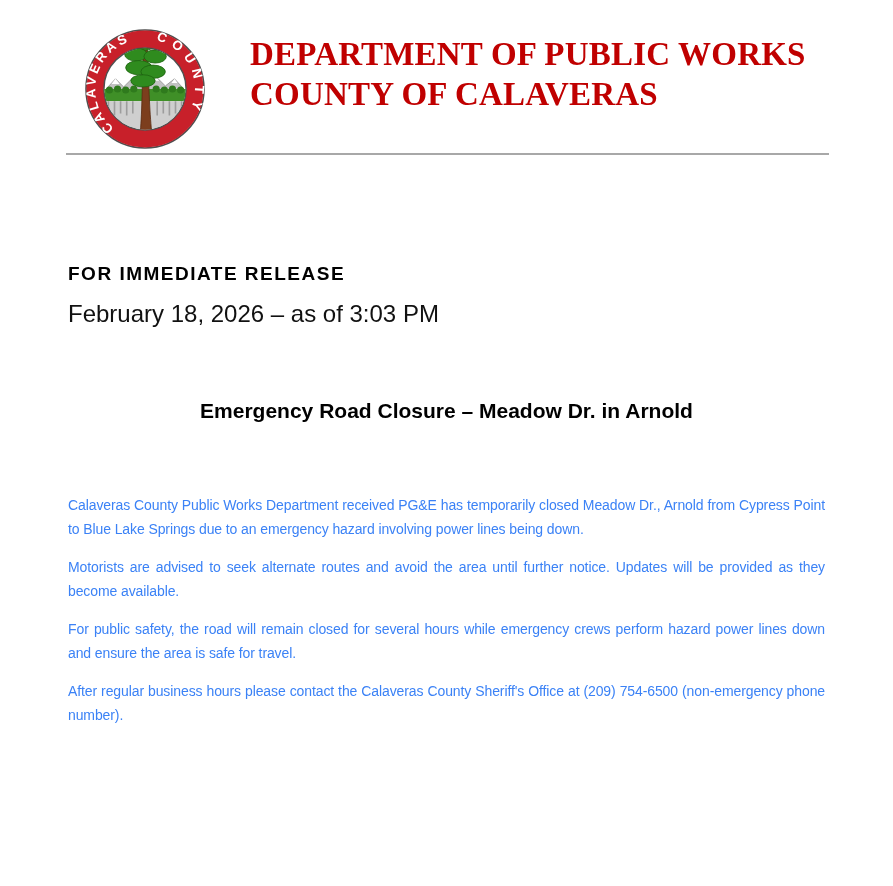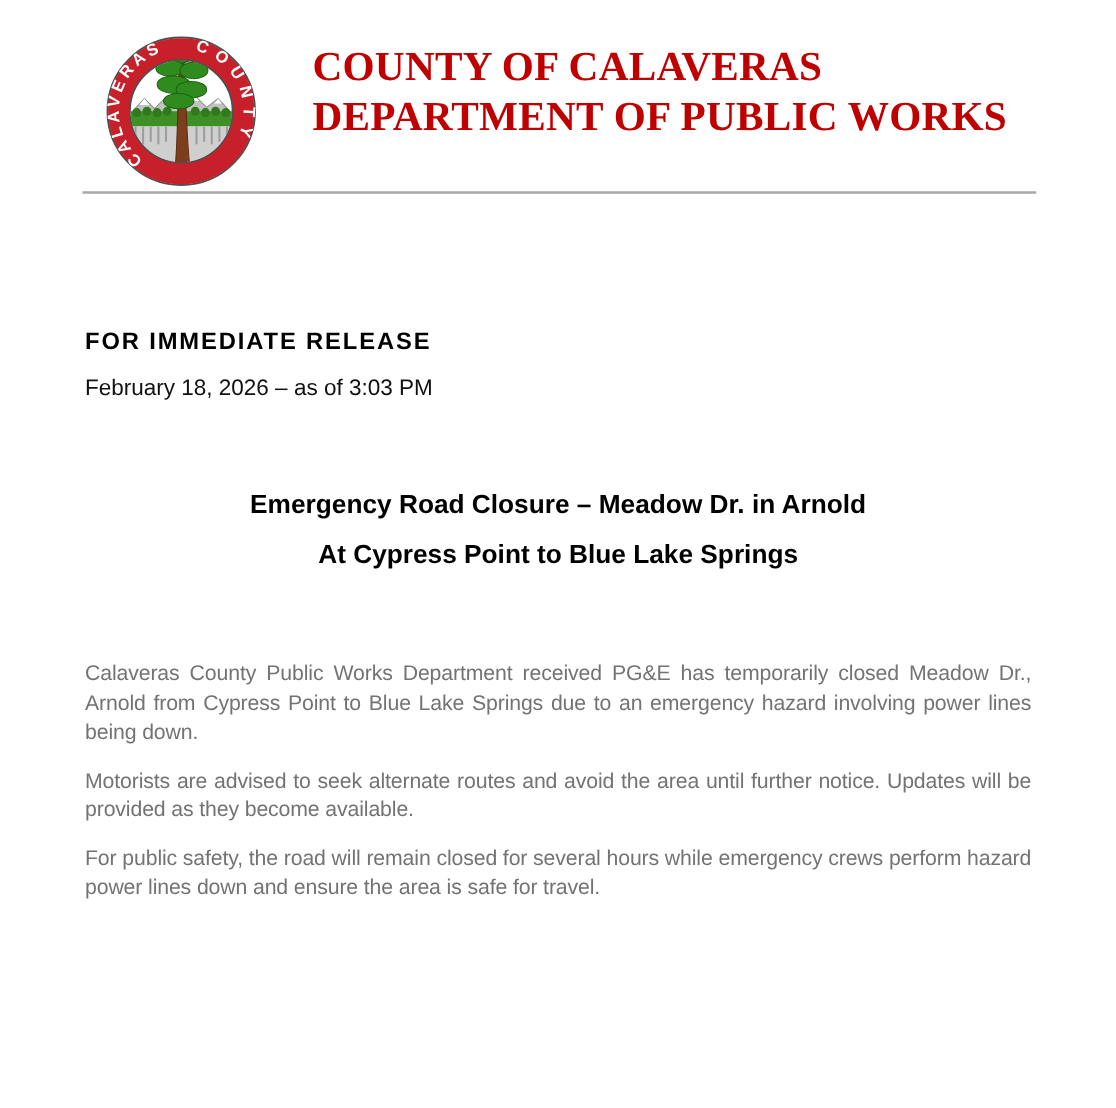--- a/index.html
+++ b/index.html
@@ -48,40 +48,40 @@
   
   .release-label {
     margin: 108px 0 0 0;
     font-size: 19px;
     font-weight: bold;
     letter-spacing: 1.5px;
     color: #000;
   }
   .dateline {
     margin: 15px 0 0 0;
-    font-size: 18px;
+    font-size: 24px;
     color: #111;
   }
   
   .headline {
     margin: 63px 0 0 0;
     text-align: center;
     font-size: 21px;
     font-weight: bold;
     color: #000;
   }
   .headline .hl-line { display: block; line-height: 40px; }
   
   .body-copy { margin-top: 63px; }
   .body-copy p {
     margin: 0 0 15px 0;
-    font-size: 17px;
+    font-size: 14px;
     line-height: 23.5px;
     text-align: justify;
-    color: #737373;
+    color: #3b82f6;
     letter-spacing: -0.1px;
   }
 </style>
 </head>
 <body>
 
 <div class="page">
 
   <header class="letterhead">
     <svg class="seal" viewBox="0 0 120 120" xmlns="http://www.w3.org/2000/svg" aria-hidden="true">
@@ -142,34 +142,34 @@
 
       <text font-family="Liberation Sans, sans-serif" font-size="13" font-weight="bold" fill="#ffffff" letter-spacing="3">
         <textPath href="#sealArc" startOffset="60.5%">CALAVERAS</textPath>
       </text>
       <text font-family="Liberation Sans, sans-serif" font-size="13" font-weight="bold" fill="#ffffff" letter-spacing="6">
         <textPath href="#sealArc" startOffset="3.5%">COUNTY</textPath>
       </text>
     </svg>
 
     <div class="org-block">
+      <div class="org-line">DEPARTMENT OF PUBLIC WORKS</div>
       <div class="org-line">COUNTY OF CALAVERAS</div>
-      <div class="org-line">DEPARTMENT OF PUBLIC WORKS</div>
     </div>
   </header>
 
   <hr class="letterhead-rule">
 
   <p class="release-label">FOR IMMEDIATE RELEASE</p>
   <p class="dateline">February 18, 2026 – as of 3:03 PM</p>
 
   <h1 class="headline">
     <span class="hl-line">Emergency Road Closure – Meadow Dr. in Arnold</span>
-    <span class="hl-line">At Cypress Point to Blue Lake Springs</span>
   </h1>
 
   <main class="body-copy">
     <p>Calaveras County Public Works Department received PG&amp;E has temporarily closed Meadow Dr., Arnold from Cypress Point to Blue Lake Springs due to an emergency hazard involving power lines being down.</p>
     <p>Motorists are advised to seek alternate routes and avoid the area until further notice. Updates will be provided as they become available.</p>
     <p>For public safety, the road will remain closed for several hours while emergency crews perform hazard power lines down and ensure the area is safe for travel.</p>
+    <p>After regular business hours please contact the Calaveras County Sheriff's Office at (209) 754-6500 (non-emergency phone number).</p>
   </main>
 
 </div>
 
 </body></html>

